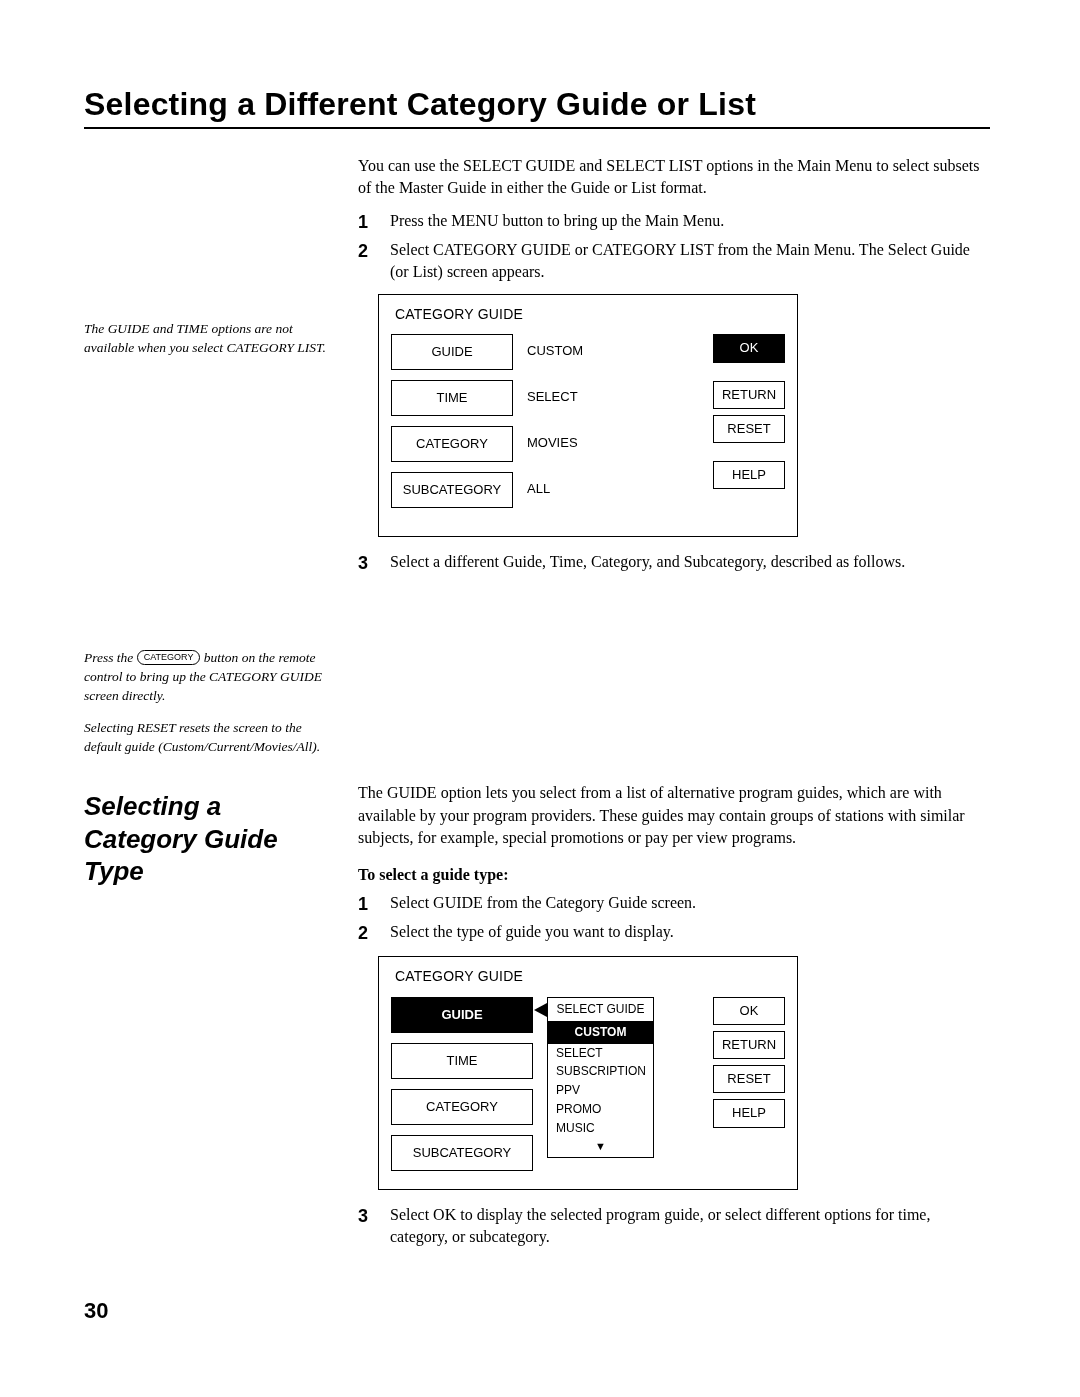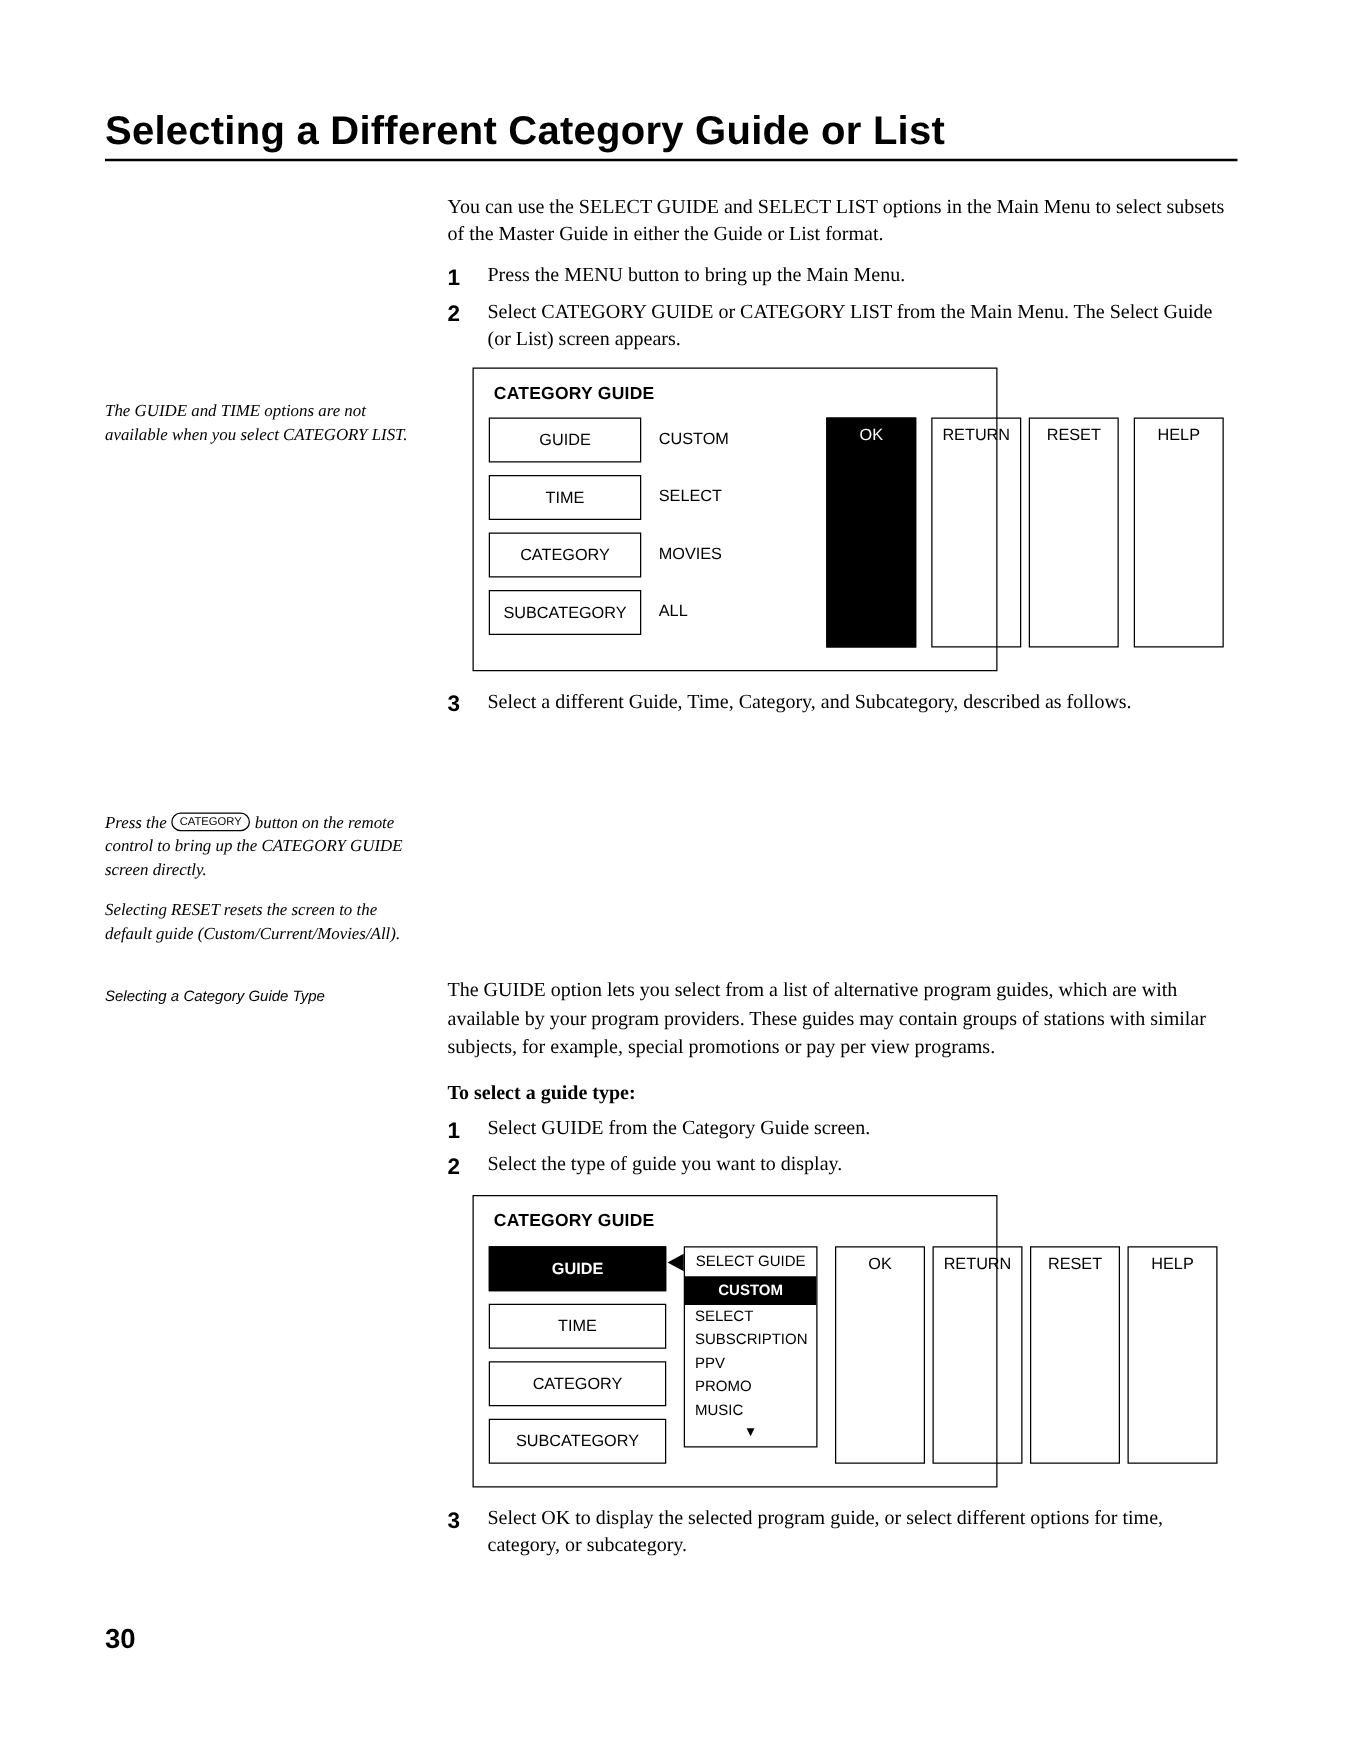--- a/index.html
+++ b/index.html
@@ -11,29 +11,29 @@
 .maincol{font-size:16px;line-height:1.4}
 .maincol p{margin:0 0 10px 0}
 .step{display:flex;gap:12px;margin:4px 0 4px 0}
 .stepnum{font-family:Arial,Helvetica,sans-serif;font-weight:bold;font-size:18px;min-width:20px}
 .steptxt{flex:1}
 .gap6{height:6px}
 .gap12{height:12px}
 .side-note{margin:0 0 14px 0}
 .side-spacer{height:165px}
 .side-remote{margin-top:292px}
-.sub-head{font-family:Arial,Helvetica,sans-serif;font-weight:normal;font-size:12px;line-height:1.25;margin:8px 0 4px 0}
+.sub-head{font-family:Arial,Helvetica,sans-serif;font-weight:bold;font-size:26px;line-height:1.25;margin:8px 0 4px 0}
 .to-head{font-family:Liberation Serif, serif;font-weight:bold;font-size:16px;margin:14px 0 6px 0}
 .screen{border:1.6px solid #000;margin:10px 0 14px 20px;padding:10px 12px 18px 12px;width:394px}
-.screen-title{font-family:Arial,Helvetica,sans-serif;font-weight:bold;font-size:14px;margin:0 0 10px 4px;letter-spacing:.2px}
+.screen-title{font-family:Arial,Helvetica,sans-serif;font-weight:normal;font-size:14px;margin:0 0 10px 4px;letter-spacing:.2px}
 .screen-body{display:flex;gap:14px}
 .row-block .srow{display:flex;gap:10px;margin-bottom:10px}
 .cell{border:1.4px solid #000;width:120px;height:34px;display:flex;align-items:center;justify-content:center;font-family:Arial,Helvetica,sans-serif;font-size:13px}
 .cell.noborder{border:none;justify-content:flex-start;padding-left:4px}
-.btncol{display:flex;flex-direction:row;gap:6px;margin-left:auto}
+.btncol{display:flex;flex-direction:column;gap:6px;margin-left:auto}
 .sbtn{border:1.4px solid #000;min-width:58px;padding:4px 6px;font-family:Arial,Helvetica,sans-serif;font-size:13px;text-align:center}
 .sbtn.inv{background:#000;color:#fff}
 .cell.inv{background:#000;color:#fff;font-weight:bold}
 .leftstack{display:flex;flex-direction:column;gap:10px}
 .leftstack .cell{width:140px}
 .popup-wrap{position:relative}
 .tri{position:absolute;left:-13px;top:6px;width:0;height:0;border-top:7px solid transparent;border-bottom:7px solid transparent;border-right:13px solid #000}
 .popup{border:1.4px solid #000;width:105px;font-family:Arial,Helvetica,sans-serif;font-size:12px}
 .popup .ph{font-weight:normal;text-align:center;padding:3px 0}
 .popup .sel{background:#000;color:#fff;font-weight:bold;text-align:center;padding:3px 0}

